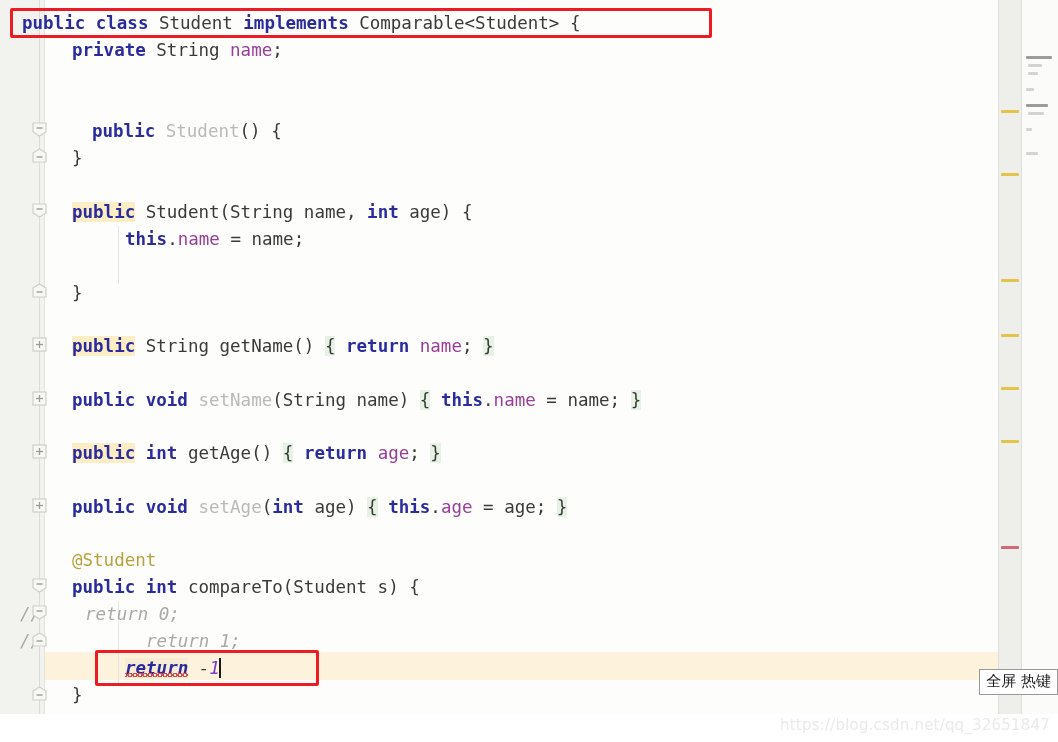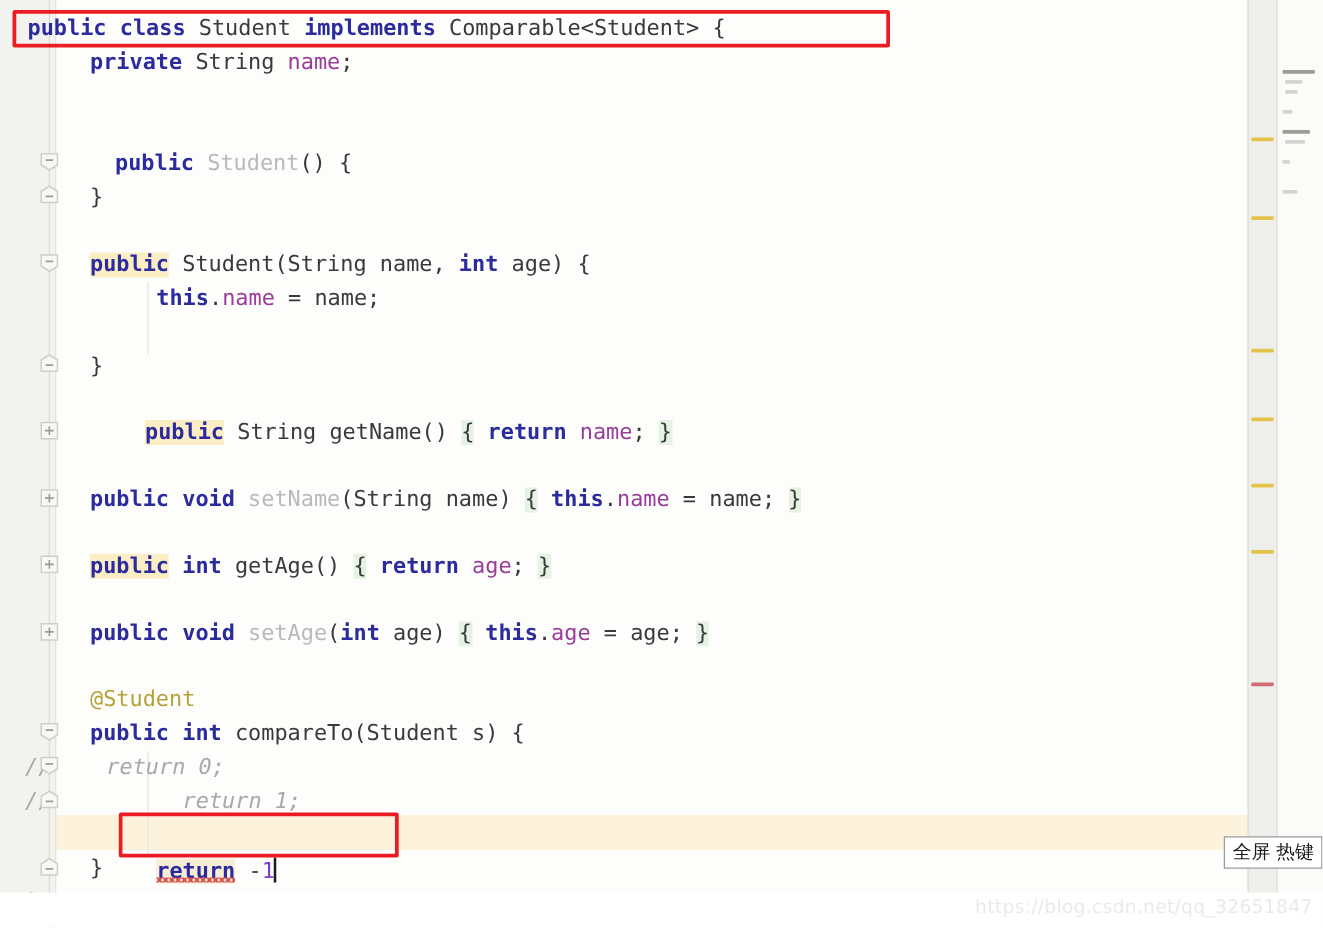--- a/index.html
+++ b/index.html
@@ -323,37 +323,37 @@
 
     <div class="line" style="top:145px; left:72px;"><span class="punct">}</span></div>
 
     <div class="line" style="top:226px; left:125px;"><span class="kw">this</span><span class="punct">.</span><span class="field">name</span> <span class="punct">=</span> <span class="ident">name</span><span class="punct">;</span></div>
 
     <div class="line" style="top:199px; left:72px;"><span class="kw-hl">public</span> <span class="type">Student</span><span class="punct">(</span><span class="type">String</span> <span class="ident">name</span><span class="punct">,</span> <span class="kw">int</span> <span class="ident">age</span><span class="punct">)</span> <span class="punct">{</span></div>
 
 
     <div class="line" style="top:280px; left:72px;"><span class="punct">}</span></div>
 
-    <div class="line" style="top:333px; left:72px;margin-left:44px;"><span class="kw-hl">public</span> <span class="type">String</span> <span class="ident">getName</span><span class="punct">(</span><span class="punct">)</span> <span class="punct brace-hl">{</span> <span class="kw">return</span> <span class="field">name</span><span class="punct">;</span> <span class="punct brace-hl">}</span></div>
+    <div class="line" style="top:333px; left:72px;"><span class="kw-hl">public</span> <span class="type">String</span> <span class="ident">getName</span><span class="punct">(</span><span class="punct">)</span> <span class="punct brace-hl">{</span> <span class="kw">return</span> <span class="field">name</span><span class="punct">;</span> <span class="punct brace-hl">}</span></div>
 
     <div class="line" style="top:387px; left:72px;"><span class="kw">public</span> <span class="kw">void</span> <span class="method">setName</span><span class="punct">(</span><span class="type">String</span> <span class="ident">name</span><span class="punct">)</span> <span class="punct brace-hl">{</span> <span class="kw">this</span><span class="punct">.</span><span class="field">name</span> <span class="punct">=</span> <span class="ident">name</span><span class="punct">;</span> <span class="punct brace-hl">}</span></div>
 
     <div class="line" style="top:440px; left:72px;"><span class="kw-hl">public</span> <span class="kw">int</span> <span class="ident">getAge</span><span class="punct">(</span><span class="punct">)</span> <span class="punct brace-hl">{</span> <span class="kw">return</span> <span class="field">age</span><span class="punct">;</span> <span class="punct brace-hl">}</span></div>
 
     <div class="line" style="top:494px; left:72px;"><span class="kw">public</span> <span class="kw">void</span> <span class="method">setAge</span><span class="punct">(</span><span class="kw">int</span> <span class="ident">age</span><span class="punct">)</span> <span class="punct brace-hl">{</span> <span class="kw">this</span><span class="punct">.</span><span class="field">age</span> <span class="punct">=</span> <span class="ident">age</span><span class="punct">;</span> <span class="punct brace-hl">}</span></div>
 
     <div class="line" style="top:547px; left:72px;"><span class="anno">@Student</span></div>
 
     <div class="line" style="top:574px; left:72px;"><span class="kw">public</span> <span class="kw">int</span> <span class="ident">compareTo</span><span class="punct">(</span><span class="type">Student</span> <span class="ident">s</span><span class="punct">)</span> <span class="punct">{</span></div>
 
     <div class="line" style="top:601px; left:20px;"><span class="comment">//</span><span class="comment" style="margin-left:44px;">return 0;</span></div>
 
     <div class="line" style="top:628px; left:20px;"><span class="comment">//</span><span class="comment" style="margin-left:105px;">return 1;</span></div>
 
-    <div class="line" style="top:684px; left:125px;"><span class="kw ret-hl squiggle">return</span> <span class="punct">-</span><span class="num">1</span><span class="caret"></span></div>
+    <div class="line" style="top:655px; left:125px;font-style:italic;"><span class="kw ret-hl squiggle">return</span> <span class="punct">-</span><span class="num">1</span><span class="caret"></span></div>
 
     <div class="line" style="top:682px; left:72px;"><span class="punct">}</span></div>
 
     <div class="line" style="top:709px; left:22px;"><span class="punct">}</span></div>
 
   </div>
 
   <div class="minimap">
     <div class="mini-line dark" style="top:56px; left:4px; width:26px;"></div>
     <div class="mini-line" style="top:64px; left:6px; width:14px;"></div>

